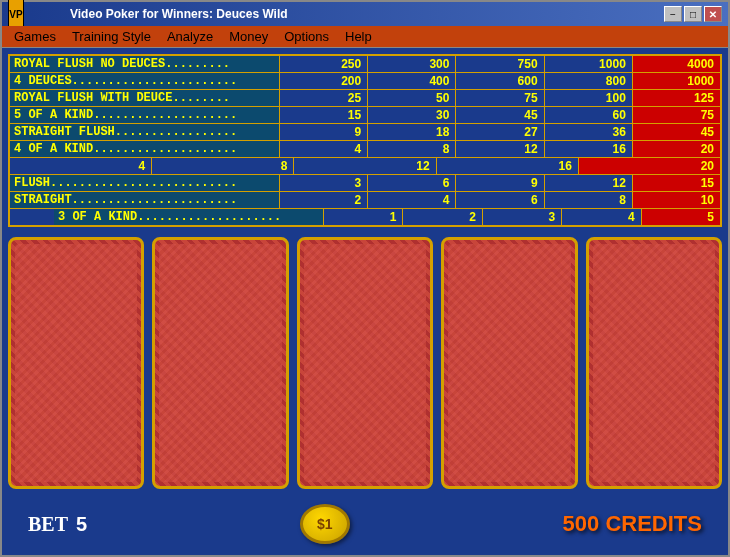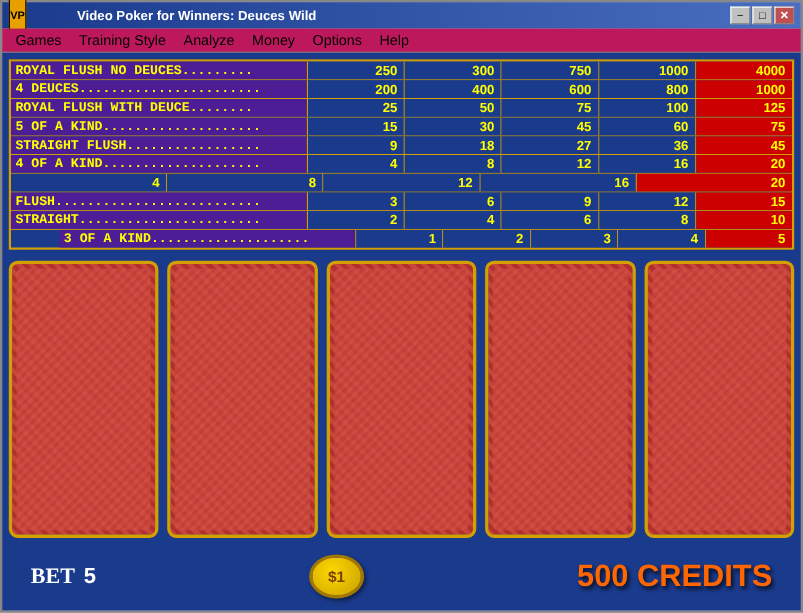--- a/index.html
+++ b/index.html
@@ -67,21 +67,21 @@
       justify-content: center;
       cursor: pointer;
       color: #000;
     }
     .title-btn.close {
       background: #c05050;
       color: white;
       font-weight: bold;
     }
     .menu-bar {
-      background: #be185d;
+      background: #c2410c;
       padding: 2px 4px;
       display: flex;
       gap: 0;
       height: 22px;
       align-items: center;
       border-bottom: 1px solid #888;
       flex-shrink: 0;
     }
     .menu-item {
       padding: 2px 8px;
@@ -105,21 +105,21 @@
     .payout-row {
       display: flex;
       border-bottom: 1px solid #d4a000;
     }
     .payout-row:last-child {
       border-bottom: none;
       margin-left: 44px;
     }
     .hand-name {
       flex: 0 0 270px;
-      background: #4c1d95;
+      background: #0c4a6e;
       color: #ffff00;
       font-size: 12px;
       font-weight: bold;
       padding: 1px 4px;
       border-right: 1px solid #d4a000;
       font-family: 'Courier New', monospace;
     }
     .payout-cell {
       flex: 1;
       text-align: right;
@@ -208,21 +208,21 @@
       align-items: center;
       justify-content: center;
       color: #7a4000;
       font-size: 14px;
       font-weight: bold;
       cursor: pointer;
       box-shadow: 2px 2px 4px rgba(0,0,0,0.5);
     }
     .credits-display {
       color: #ff6600;
-      font-size: 28px;
+      font-size: 22px;
       font-weight: bold;
       font-family: 'Arial Black', Arial, sans-serif;
       text-shadow: 2px 2px 4px rgba(0,0,0,0.8);
     }
   </style>
 </head>
 <body>
 
 <div class="window">
 

